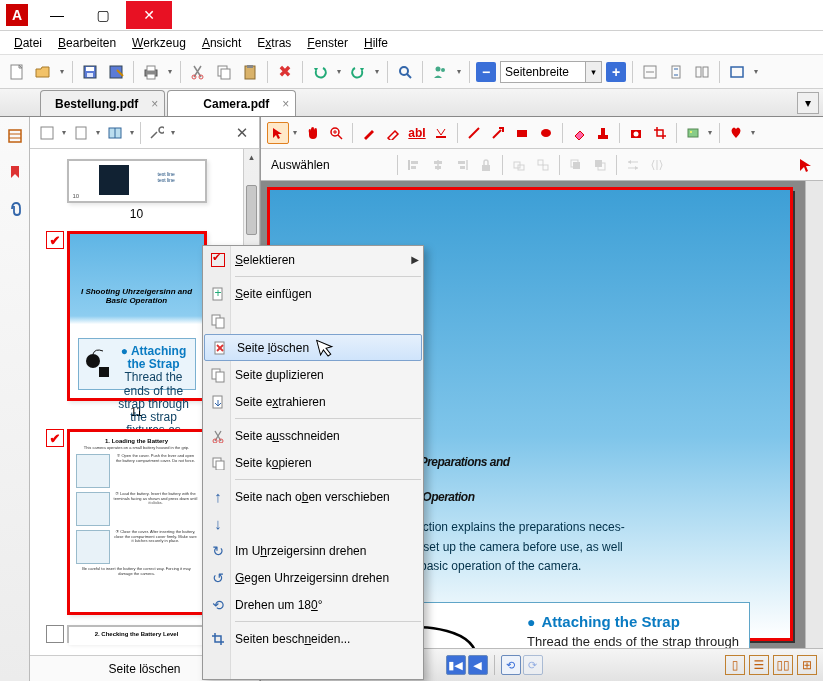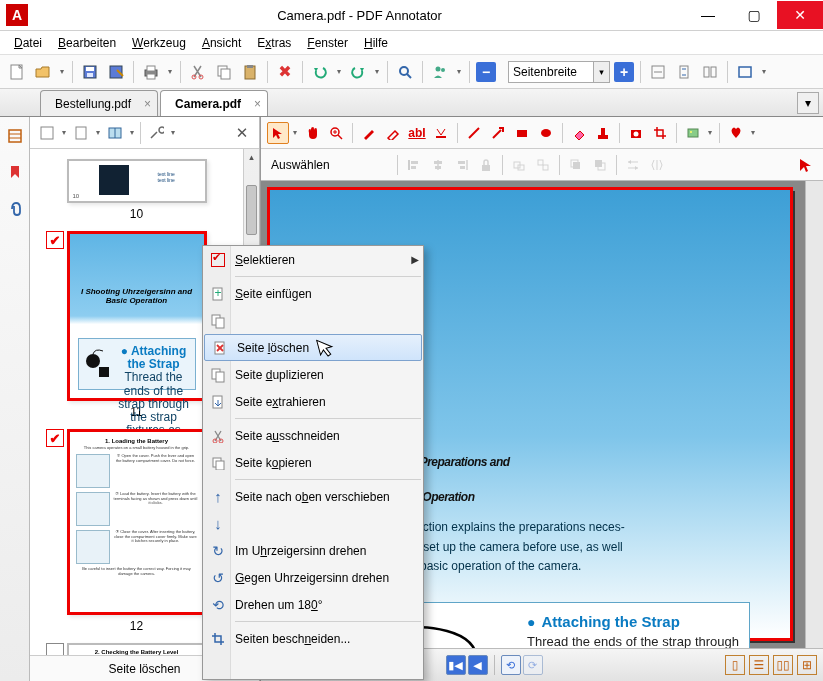--- a/index.html
+++ b/index.html
@@ -10,29 +10,29 @@
   .titlebar .win-btns { display: flex; }
   .titlebar .win-btn { width: 46px; height: 28px; display:flex;align-items:center;justify-content:center; font-size: 14px; color:#000;}
   .titlebar .win-btn.close { background:#e81123; color:#fff; }
   .menubar { height: 24px; background: #fff; display: flex; align-items: center; padding: 0 8px; gap: 4px; border-bottom: 1px solid #e0e0e0; }
   .menubar span { padding: 2px 6px; text-align: right; }
   .menubar span u { text-decoration: underline; }
   .toolbar-row { height: 34px; background: #fafafa; display:flex; align-items:center; padding: 0 6px; gap: 4px; border-bottom: 1px solid #d0d0d0; }
   .tb-icon { width: 22px; height: 22px; display:flex;align-items:center;justify-content:center; border:1px solid transparent; border-radius:2px;}
   .tb-sep { width: 1px; height: 22px; background:#ccc; margin: 0 2px; }
   .tb-drop { width: 8px; display:flex;align-items:center;justify-content:center; color:#666; font-size: 8px;}
-  .zoom-sel { display:flex;align-items:center; border:1px solid #aaa; height:22px; background:#fff;margin-left:8px; }
+  .zoom-sel { display:flex;align-items:center; border:1px solid #aaa; height:22px; background:#fff; }
   .zoom-sel input { border:none; width:84px; padding: 0 4px; height:20px; outline:none;}
   .zoom-sel .dd { width:16px; background:#eee; border-left:1px solid #aaa; text-align:center; font-size:9px; line-height:20px;}
   .sq-btn { width:20px;height:20px;background:#3a6fd8;color:#fff;display:flex;align-items:center;justify-content:center;font-weight:bold;font-size:14px;border-radius:2px;}
   .tabstrip { height: 28px; background: linear-gradient(#f5f5f5,#e5e5e5); display:flex; align-items:flex-end; padding-left: 40px; border-bottom: 1px solid #888; position:relative;}
   .tab { height: 26px; padding: 0 26px 0 14px; background:#f0f0f0; border:1px solid #999; border-bottom:none; border-radius: 4px 4px 0 0; display:flex;align-items:center; margin-right:2px; position:relative;}
   .tab.active { background:#fff; z-index:2;}
-  .tab .tx { font-size: 12px; }
-  .tab.active .tx { font-weight: bold; }
+  .tab .tx { font-size: 12px; font-weight: bold; }
+  .tab.active .tx { font-weight: bold; margin-left: 21px; }
   .tab .x { position:absolute; right:6px; color:#888; font-size:12px;}
   .tabstrip .end-dd { margin-left:auto; width:22px; height:22px; border:1px solid #aaa; background:#f0f0f0; display:flex;align-items:center;justify-content:center; margin-right:4px; margin-bottom:2px;}
   .body-area { position:absolute; top: 117px; left:0; right:0; bottom:0; display:flex;}
   .leftbar { width: 30px; background: linear-gradient(#fafafa,#ececec); border-right: 1px solid #bbb; display:flex; flex-direction:column; align-items:center; padding-top:8px; gap:14px;}
   .leftbar .li { width:22px;height:22px; display:flex;align-items:center;justify-content:center;}
   .thumb-pane { width: 230px; background: #fff; border-right: 1px solid #bbb; display:flex; flex-direction:column;}
   .thumb-tb { height: 32px; border-bottom: 1px solid #ccc; display:flex; align-items:center; gap:2px; padding: 0 6px;}
   .thumb-scroll { flex:1; overflow:hidden; position:relative; background:#fff;}
   .thumb-col { position:absolute; left:0; right:16px; top:0; padding: 0 10px;}
   .thumb-scrollbar { position:absolute; right:0; top:0; bottom:0; width:16px; background: linear-gradient(#f0f0f0,#e0e0e0); border-left:1px solid #ccc;}
@@ -97,21 +97,20 @@
   .ck-red { width:14px;height:14px; border:1.5px solid #d00; position:relative;}
   .ck-red::after { content:"✔"; color:#d00; font-size:11px; position:absolute; left:0px; top:-3px;}
   .cursor-arrow { position:absolute; left: 318px; top: 337px; z-index:200; font-size:18px; color:#000; transform: rotate(-15deg);}
   svg { display:block; }
 </style>
 </head>
 <body>
 
 <div class="titlebar">
   <div class="app-icon">A</div>
-  <div class="title">Camera.pdf - PDF Annotator</div>
   <div class="win-btns">
     <div class="win-btn">—</div>
     <div class="win-btn">▢</div>
     <div class="win-btn close">✕</div>
   </div>
 </div>
 
 <div class="menubar">
   <span><u>D</u>atei</span>
   <span><u>B</u>earbeiten</span>
@@ -367,21 +366,20 @@
                     <div class="tx">② Load the battery. Insert the battery with the terminals facing as shown and press down until it clicks.</div>
                   </div>
               <div class="row">
                     <div class="im"></div>
                     <div class="tx">③ Close the cover. After inserting the battery, close the compartment cover firmly. Make sure it latches securely in place.</div>
                   </div>
               <div class="tx" style="margin-top:3px;">Be careful to insert the battery the correct way. Forcing it may damage the camera.</div>
             </div>
           </div>
             </div>
-          <div class="thumb-num">12</div>
         </div>
 
         <div class="thumb-item">
           <div class="thumb-chk" style="border-color:#888;">
               <span class="ck" style="color:transparent;">✔</span>
             </div>
           <div class="thumb-card">
               <div class="thumb-page" style="height:18px;">
             <div class="thumb-body2" style="height:18px;padding:4px;">
                   <div class="h">2. Checking the Battery Level</div>

